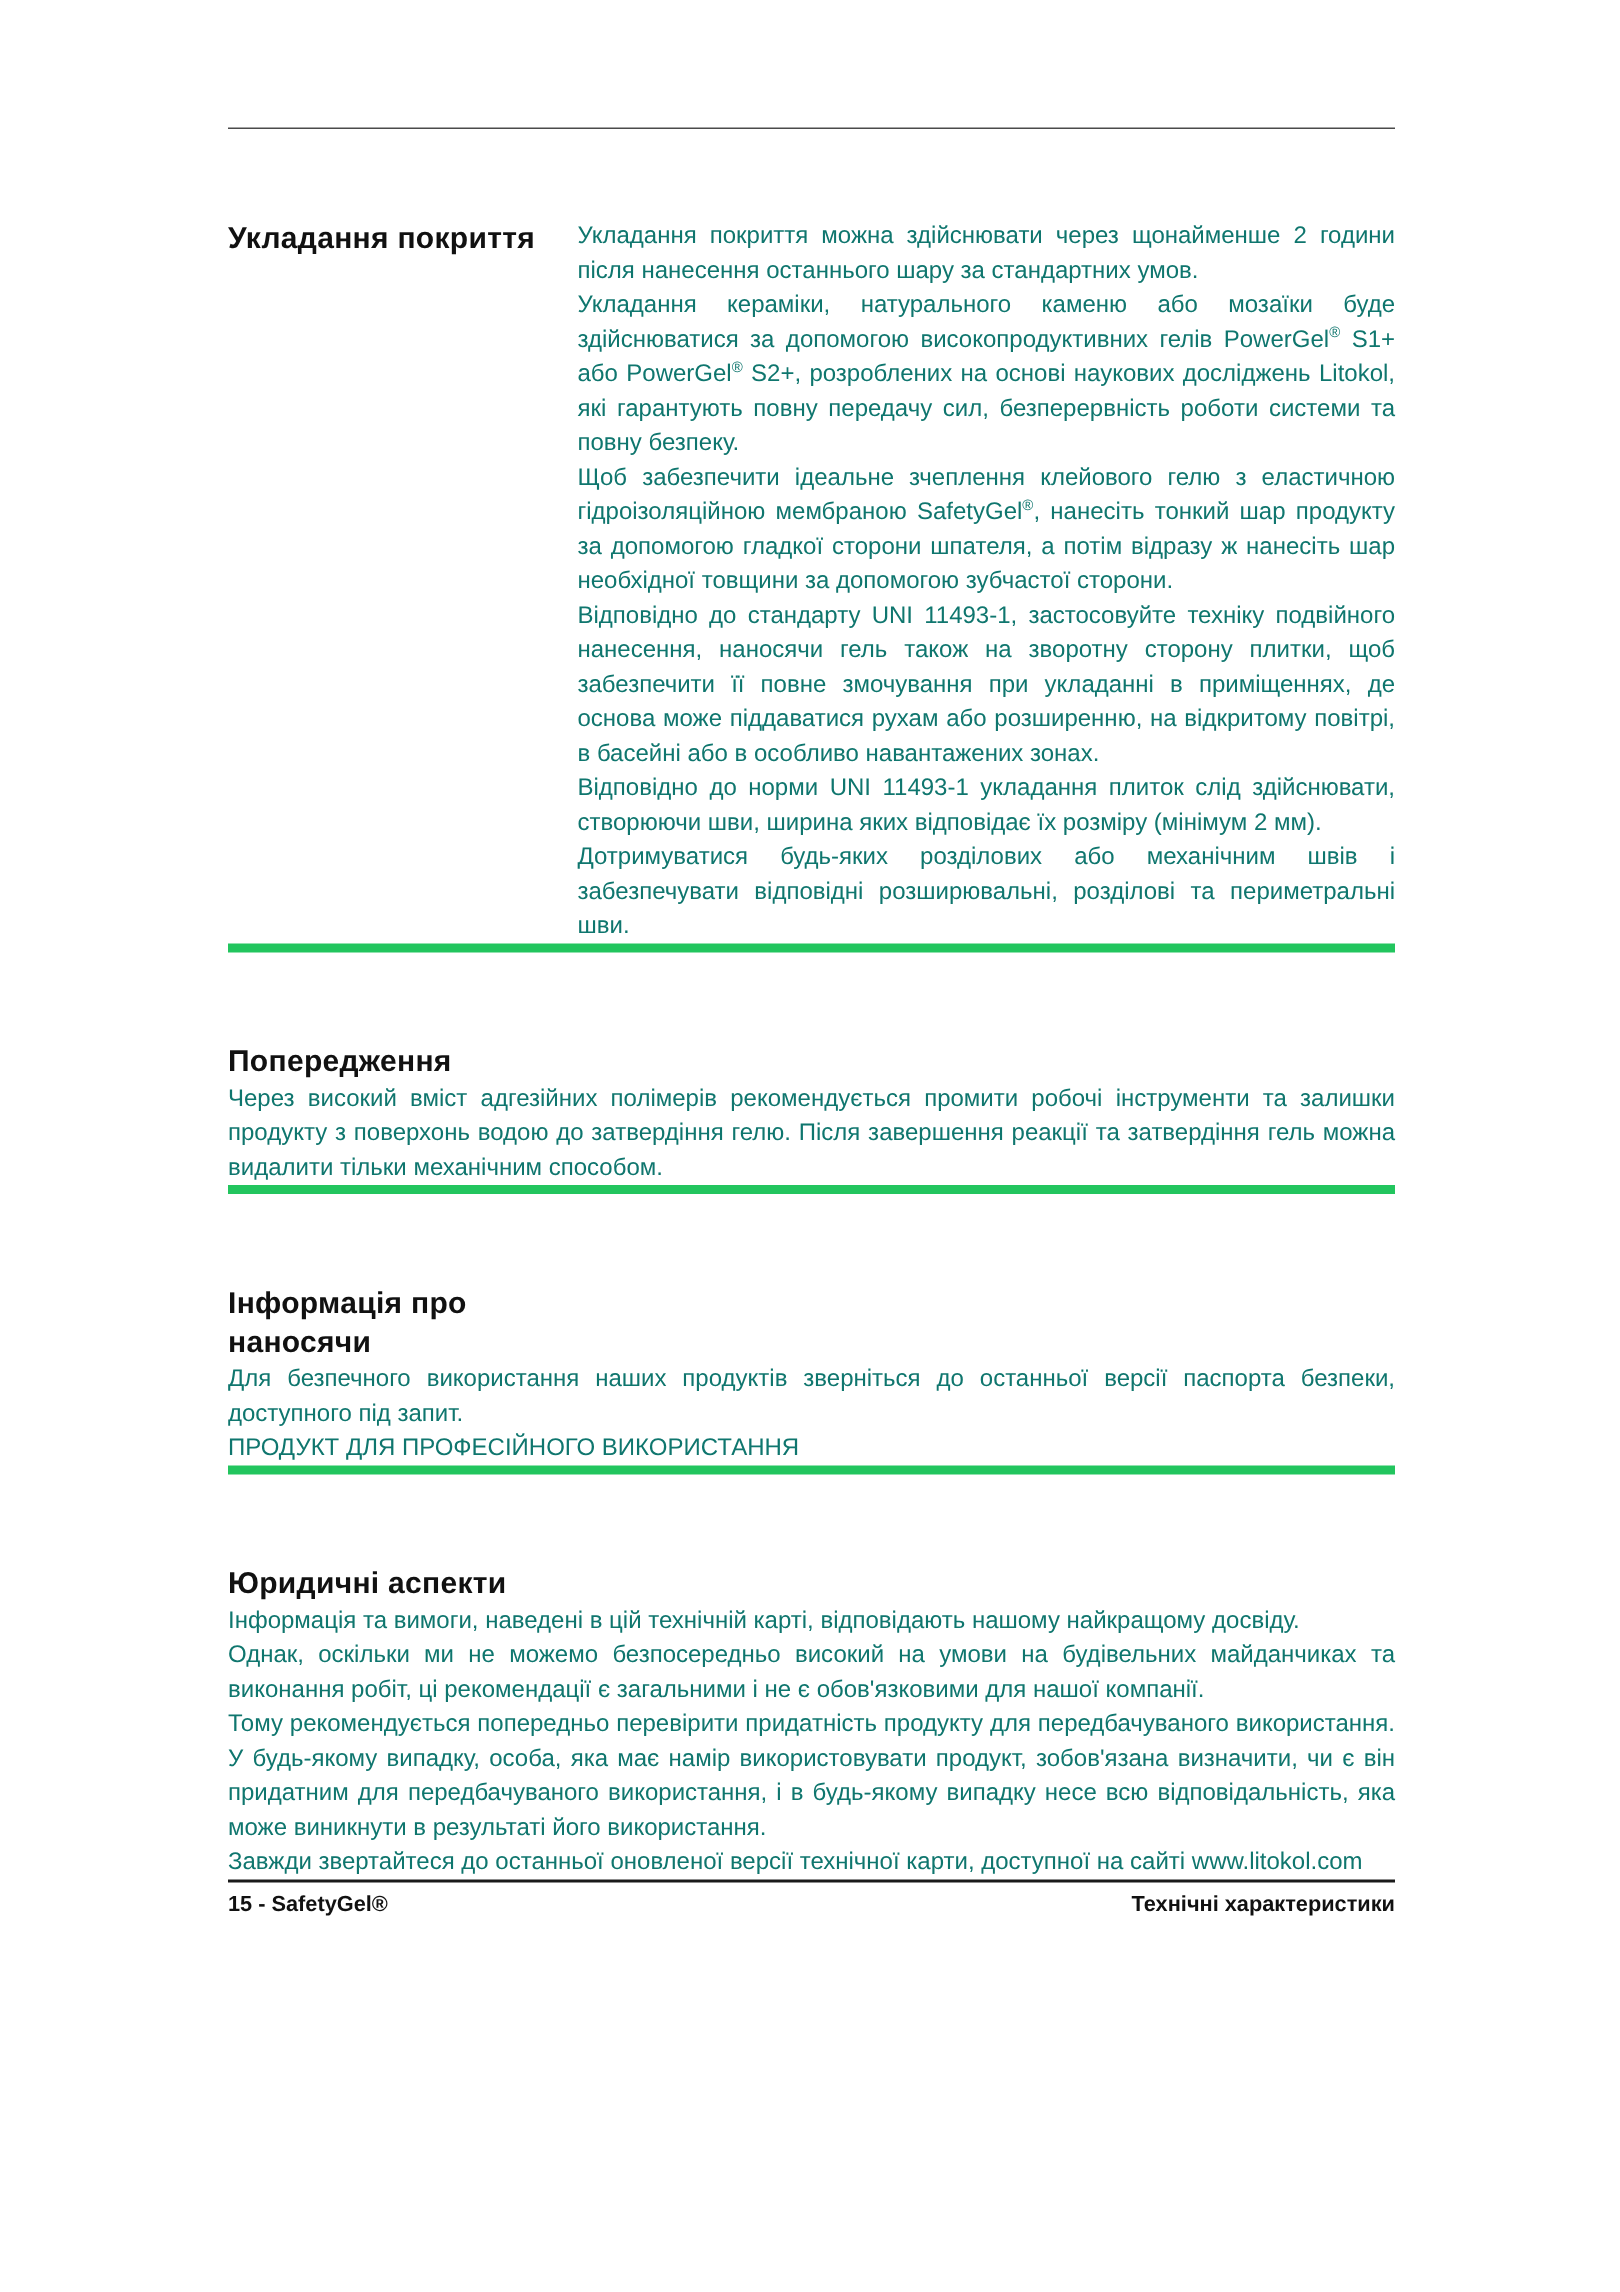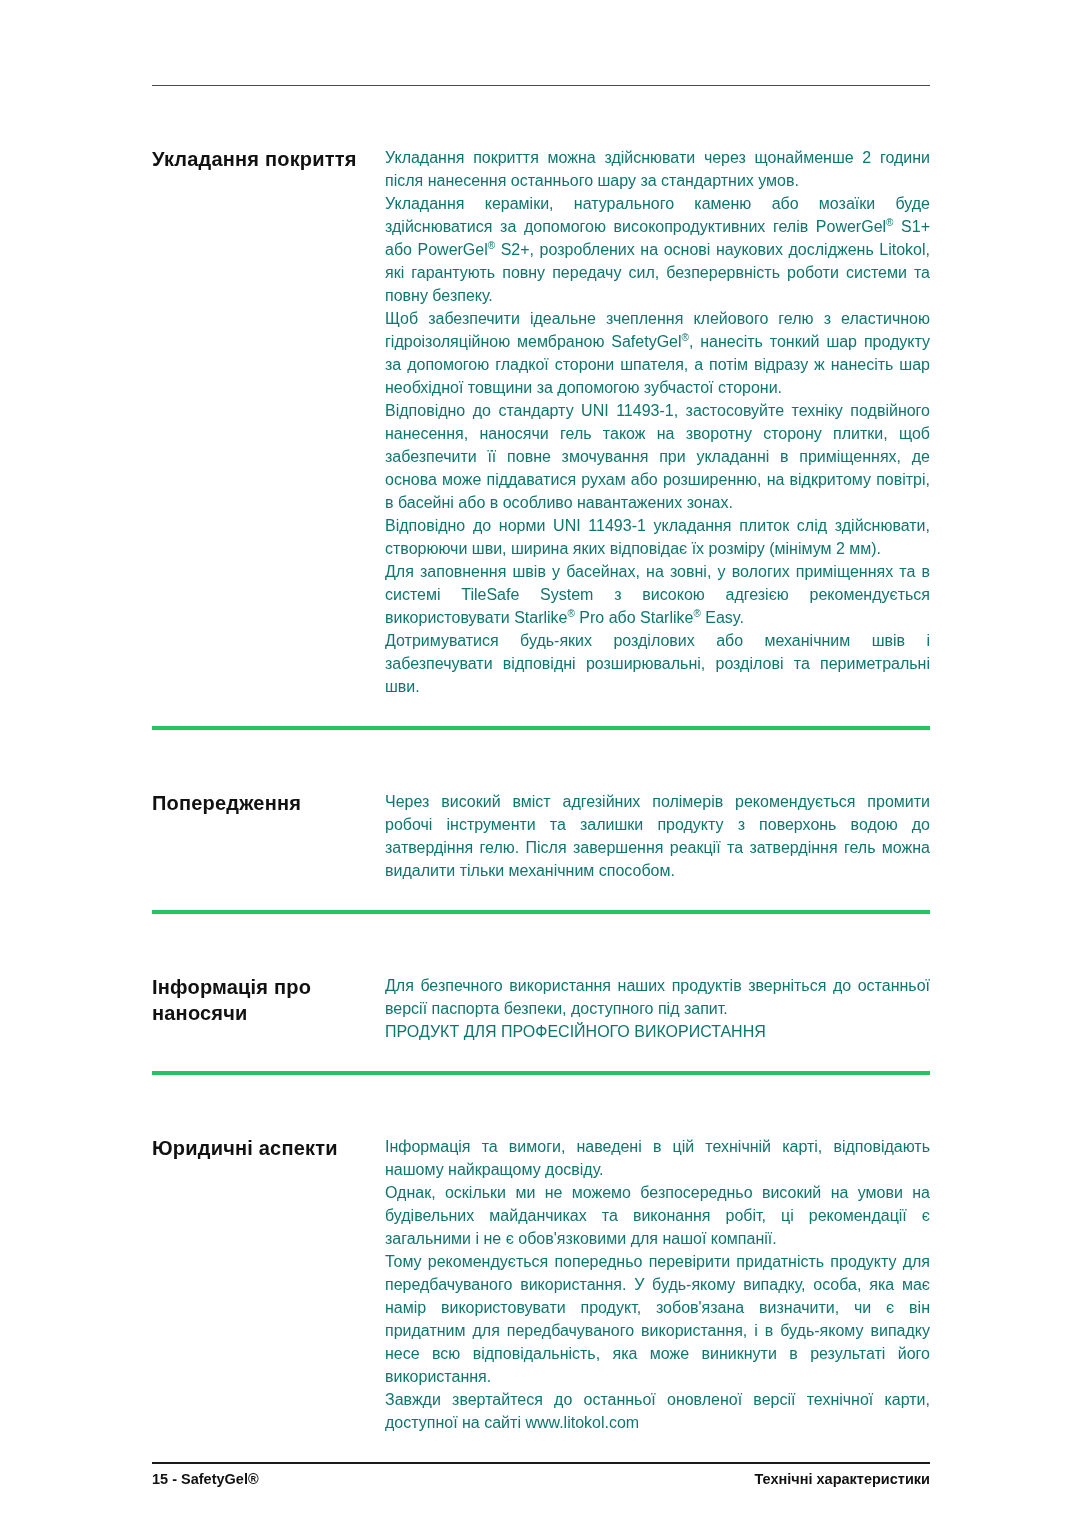--- a/index.html
+++ b/index.html
@@ -21,24 +21,24 @@
   }
   .top-rule {
     margin-top: 85px;
     border-top: 1px solid #4a4a4a;
     height: 0;
   }
   .sections { }
   .section {
     display: flex;
     padding-top: 60px;
-    padding-bottom: 28px;
   }
   .section.with-divider {
-    border-top: 4px solid #22c55e;
+    border-top: 6px solid #22c55e;
+    flex-direction: column;
   }
   .section:last-child {
   }
   .heading-col {
     width: 233px;
     flex-shrink: 0;
     padding-right: 10px;
   }
   .section-heading {
     font-size: 20px;
@@ -87,21 +87,20 @@
   <div class="section">
     <div class="heading-col">
       <div class="section-heading">Укладання покриття</div>
     </div>
     <div class="body-col">
             <p class="para">Укладання покриття можна здійснювати через щонайменше 2 години після нанесення останнього шару за стандартних умов.</p>
             <p class="para">Укладання кераміки, натурального каменю або мозаїки буде здійснюватися за допомогою високопродуктивних гелів PowerGel<sup>®</sup> S1+ або PowerGel<sup>®</sup> S2+, розроблених на основі наукових досліджень Litokol, які гарантують повну передачу сил, безперервність роботи системи та повну безпеку.</p>
             <p class="para">Щоб забезпечити ідеальне зчеплення клейового гелю з еластичною гідроізоляційною мембраною SafetyGel<sup>®</sup>, нанесіть тонкий шар продукту за допомогою гладкої сторони шпателя, а потім відразу ж нанесіть шар необхідної товщини за допомогою зубчастої сторони.</p>
             <p class="para">Відповідно до стандарту UNI 11493-1, застосовуйте техніку подвійного нанесення, наносячи гель також на зворотну сторону плитки, щоб забезпечити її повне змочування при укладанні в приміщеннях, де основа може піддаватися рухам або розширенню, на відкритому повітрі, в басейні або в особливо навантажених зонах.</p>
             <p class="para">Відповідно до норми UNI 11493-1 укладання плиток слід здійснювати, створюючи шви, ширина яких відповідає їх розміру (мінімум 2 мм).</p>
-            <p class="para">Для заповнення швів у басейнах, на зовні, у вологих приміщеннях та в системі TileSafe System з високою адгезією рекомендується використовувати Starlike<sup>®</sup> Pro або Starlike<sup>®</sup> Easy.</p>
             <p class="para">Дотримуватися будь-яких розділових або механічним швів і забезпечувати відповідні розширювальні, розділові та периметральні шви.</p>
           </div>
   </div>
 
   <div class="section with-divider">
     <div class="heading-col">
       <div class="section-heading">Попередження</div>
     </div>
     <div class="body-col">
             <p class="para">Через високий вміст адгезійних полімерів рекомендується промити робочі інструменти та залишки продукту з поверхонь водою до затвердіння гелю. Після завершення реакції та затвердіння гель можна видалити тільки механічним способом.</p>

